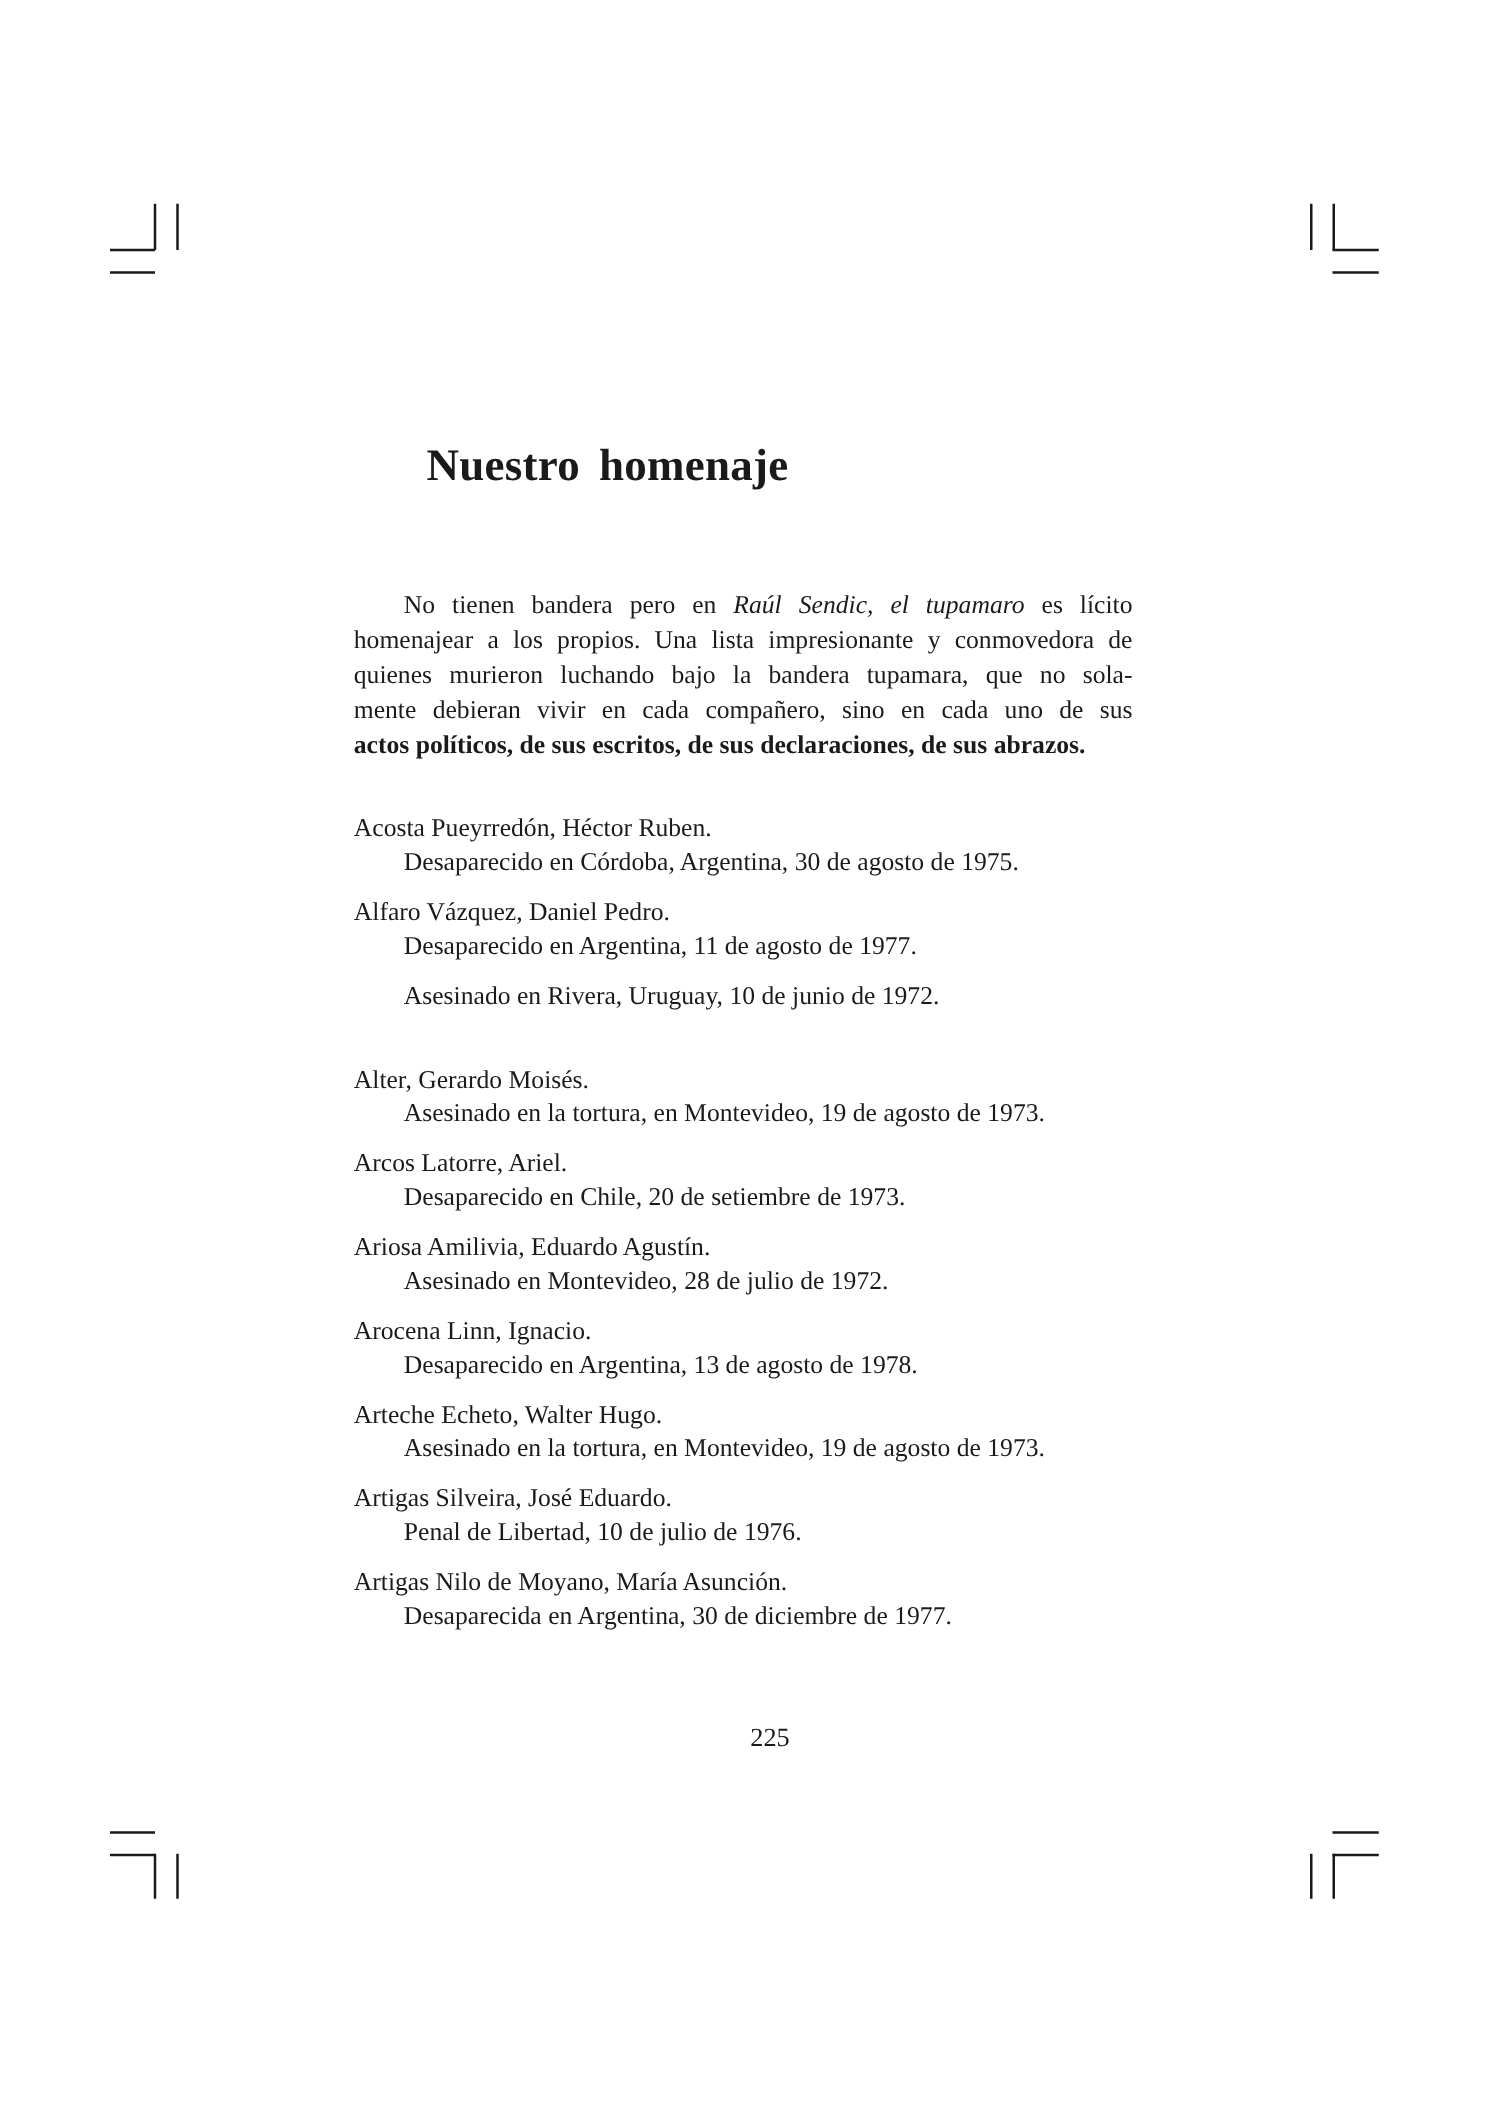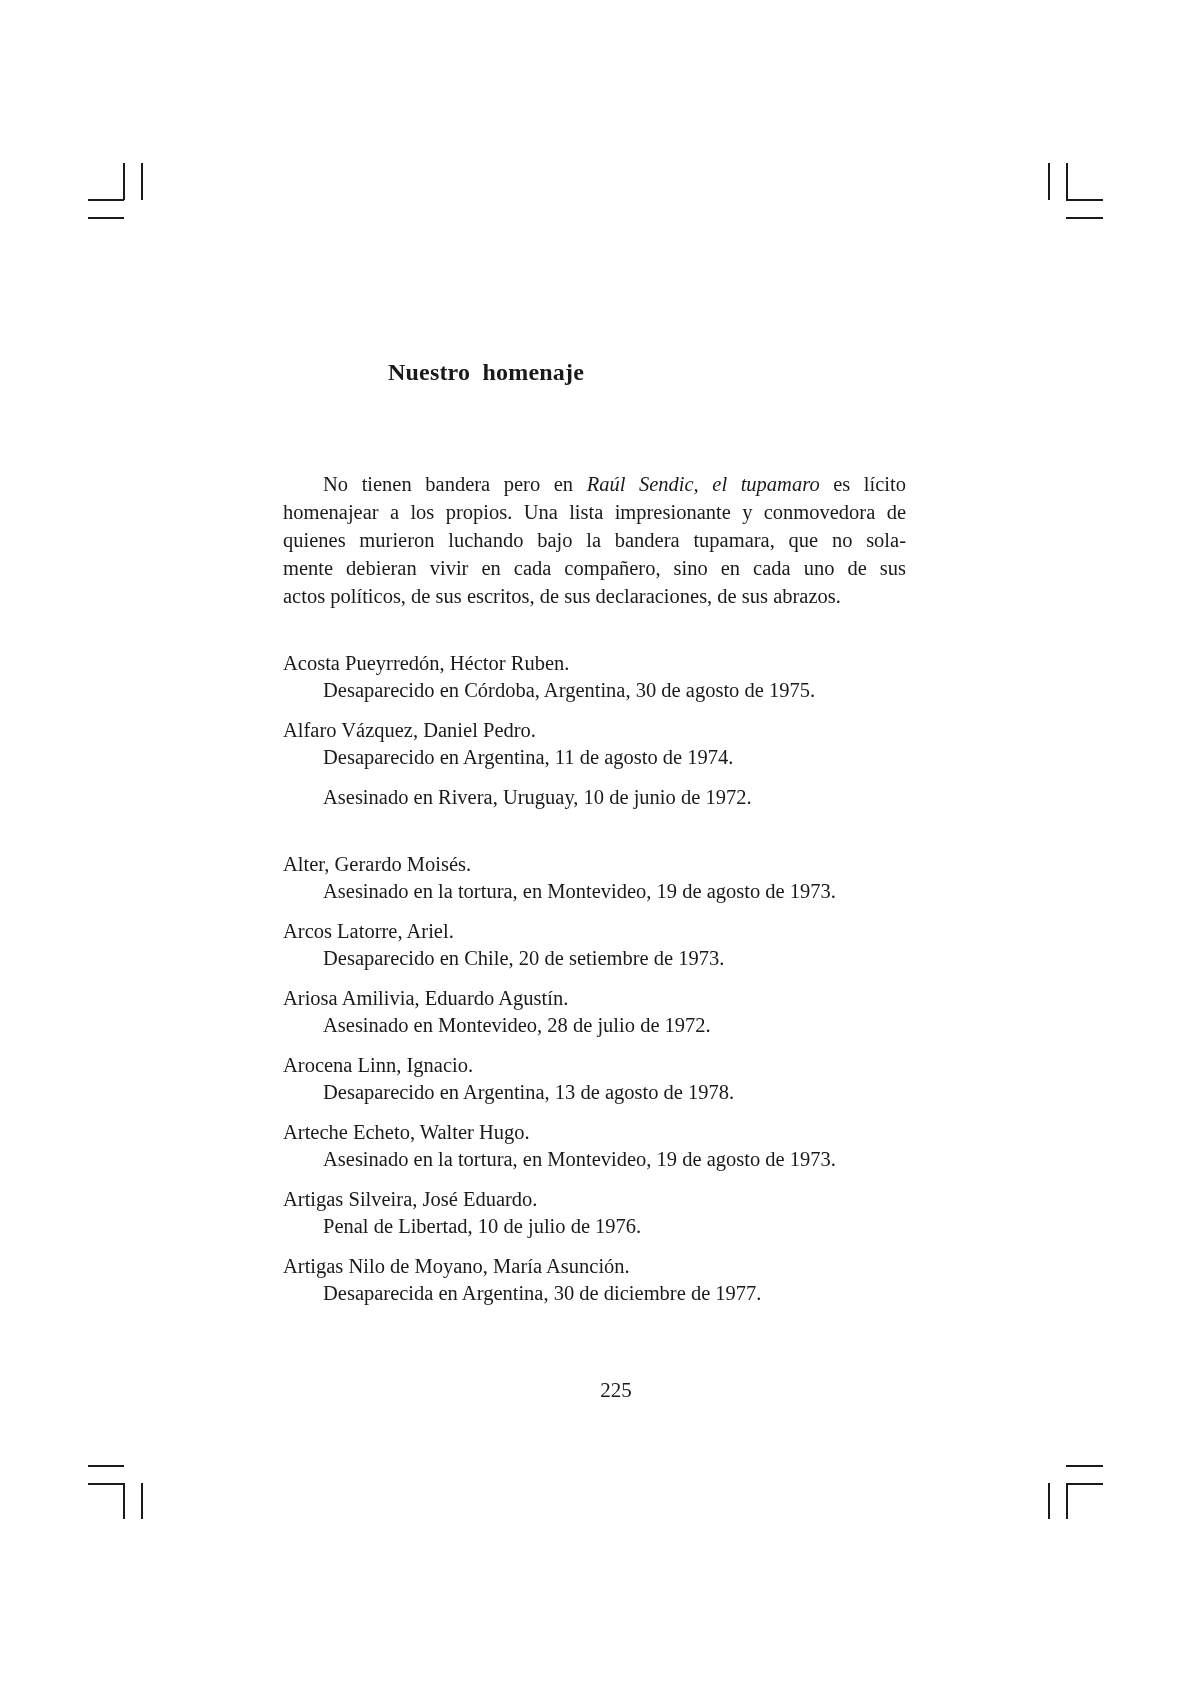--- a/index.html
+++ b/index.html
@@ -3,27 +3,27 @@
   <meta charset="utf-8">
   <style>
     html, body { margin: 0; padding: 0; background: #ffffff; }
     body { width: 1190px; height: 1684px; position: relative; overflow: hidden;
            font-family: "Liberation Serif", "DejaVu Serif", serif; color: #1a1a1a; }
     .mark { position: absolute; background: #1a1a1a; }
     .h { height: 1.5px; }
     .v { width: 1.5px; }
 
     .title { position: absolute; left: 0; width: 972px; top: 355px; text-align: center;
-             font-size: 24px; font-weight: bold; line-height: 34px; letter-spacing: 0.2px;
+             font-size: 36px; font-weight: bold; line-height: 34px; letter-spacing: 0.2px;
              word-spacing: 6px; }
 
     .intro { position: absolute; left: 283px; width: 623px; top: 470px;
              font-size: 20.5px; line-height: 28px; text-align: justify; }
     .intro .line { display: block; text-align: justify; text-align-last: justify; white-space: nowrap; }
-    .intro .line.last { text-align-last: left; }
+    .intro .line.last { text-align-last: left; font-weight: bold; }
     .intro .line.first { padding-left: 40px; font-family: Liberation Serif, serif; }
     .intro .italic { font-style: italic; }
 
     .list { position: absolute; left: 283px; width: 640px; top: 650px; }
     .entry { height: 67px; }
     .entry .name { display: block; font-size: 20.5px; line-height: 27px; white-space: nowrap; }
     .entry .detail { display: block; font-size: 20.5px; line-height: 27px; padding-left: 40px; white-space: nowrap; }
 
     .pagenum { position: absolute; left: 0; width: 1190px; top: 1377px; text-align: center;
                font-size: 21px; line-height: 26px; padding-left: 21px; }
@@ -61,21 +61,21 @@
   <span class="line last">actos políticos, de sus escritos, de sus declaraciones, de sus abrazos.</span>
 </div>
 
 <div class="list">
   <div class="entry">
     <span class="name">Acosta Pueyrredón, Héctor Ruben.</span>
     <span class="detail">Desaparecido en Córdoba, Argentina, 30 de agosto de 1975.</span>
   </div>
   <div class="entry">
     <span class="name">Alfaro Vázquez, Daniel Pedro.</span>
-    <span class="detail">Desaparecido en Argentina, 11 de agosto de 1974.</span>
+    <span class="detail">Desaparecido en Argentina, 11 de agosto de 1977.</span>
   </div>
   <div class="entry">
     <span class="detail">Asesinado en Rivera, Uruguay, 10 de junio de 1972.</span>
   </div>
   <div class="entry">
     <span class="name">Alter, Gerardo Moisés.</span>
     <span class="detail">Asesinado en la tortura, en Montevideo, 19 de agosto de 1973.</span>
   </div>
   <div class="entry">
     <span class="name">Arcos Latorre, Ariel.</span>

